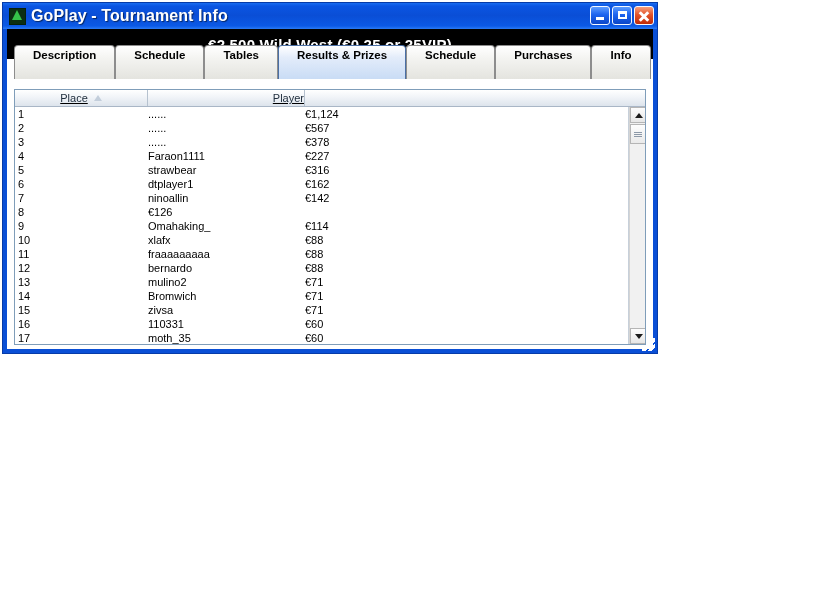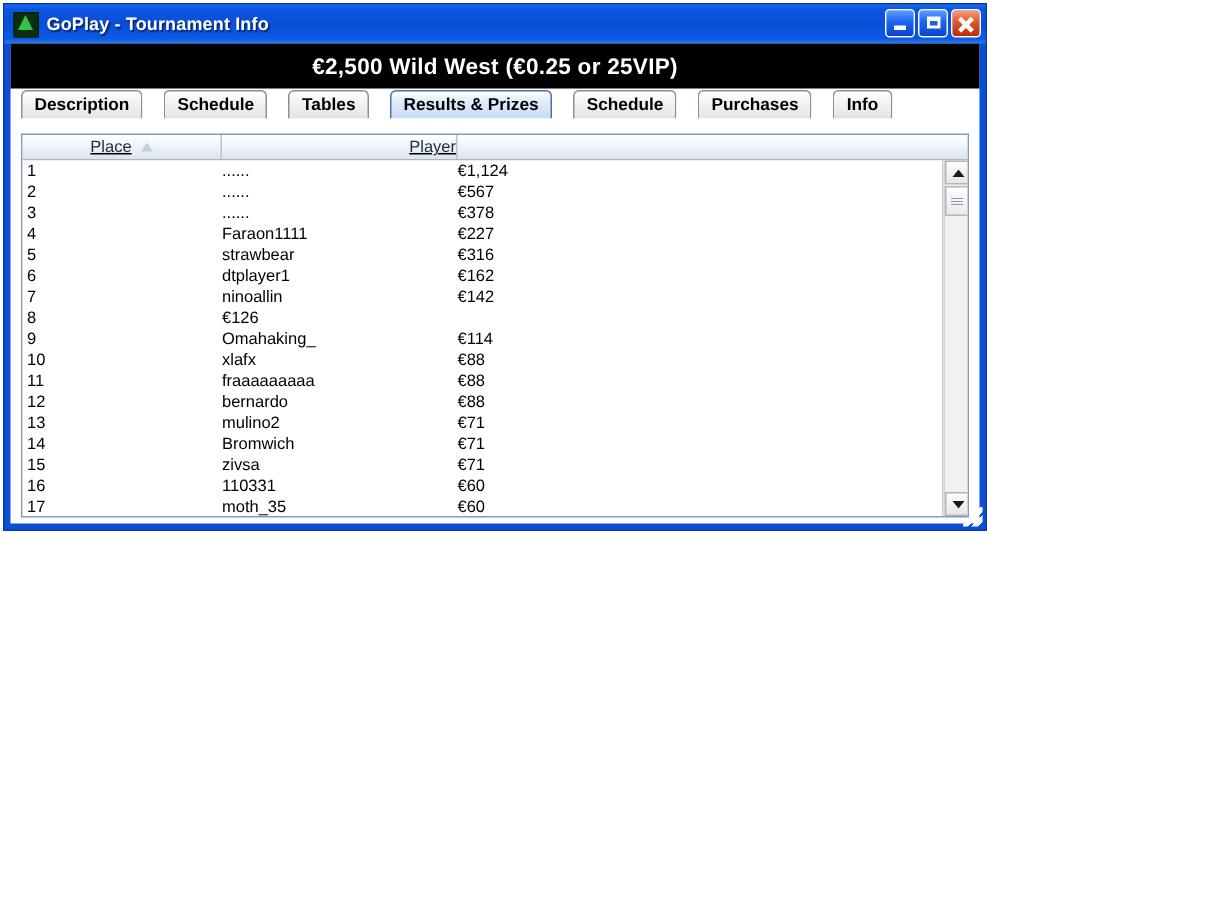--- a/index.html
+++ b/index.html
@@ -25,21 +25,21 @@
     width:15px;height:15px;margin-left:6px;margin-right:5px;
     background:#0c2f12;border:1px solid #07210c;
     position:relative;flex:0 0 auto;
   }
   #app-icon:after{
     content:"";position:absolute;left:2px;top:1px;
     border-left:5px solid transparent;border-right:5px solid transparent;
     border-bottom:10px solid #35c24a;
   }
   #title-text{
-    color:#ffffff;font-size:12px;font-weight:bold;
+    color:#ffffff;font-size:16px;font-weight:bold;
     text-shadow:1px 1px 1px rgba(0,0,0,.55);
     letter-spacing:.1px;white-space:nowrap;
   }
   #win-buttons{position:absolute;right:3px;top:3px;display:flex;gap:2px;}
   .win-btn{
     width:20px;height:19px;border:1px solid #f4f8ff;border-radius:3px;
     box-sizing:border-box;position:relative;
     background:linear-gradient(to bottom,#5c9cff 0%,#1d64ef 45%,#0a46c8 100%);
   }
   .win-btn.close{
@@ -69,21 +69,21 @@
     background:#000;
   }
   #banner-text{
     color:#ffffff;font-size:15px;font-weight:bold;letter-spacing:.2px;
   }
   
   #tabs{
     height:20px;position:relative;margin-left:7px;display:flex;align-items:flex-end;
   }
   .tab{
-    height:19px;line-height:18px;padding:0 8px;margin-right:14px;
+    height:34px;line-height:18px;padding:0 18px;margin-right:0;
     background:linear-gradient(to bottom,#ffffff 0%,#f3f3f0 40%,#e4e4df 100%);
     border:1px solid #8d8d8d;border-bottom:none;
     border-radius:4px 4px 0 0;
     font-size:11.5px;font-weight:bold;color:#000;
     white-space:nowrap;box-sizing:border-box;
   }
   .tab.selected{
     background:linear-gradient(to bottom,#ffffff 0%,#e3ecfa 35%,#c9dcf5 100%);
     border-color:#4a6fa5;
   }

